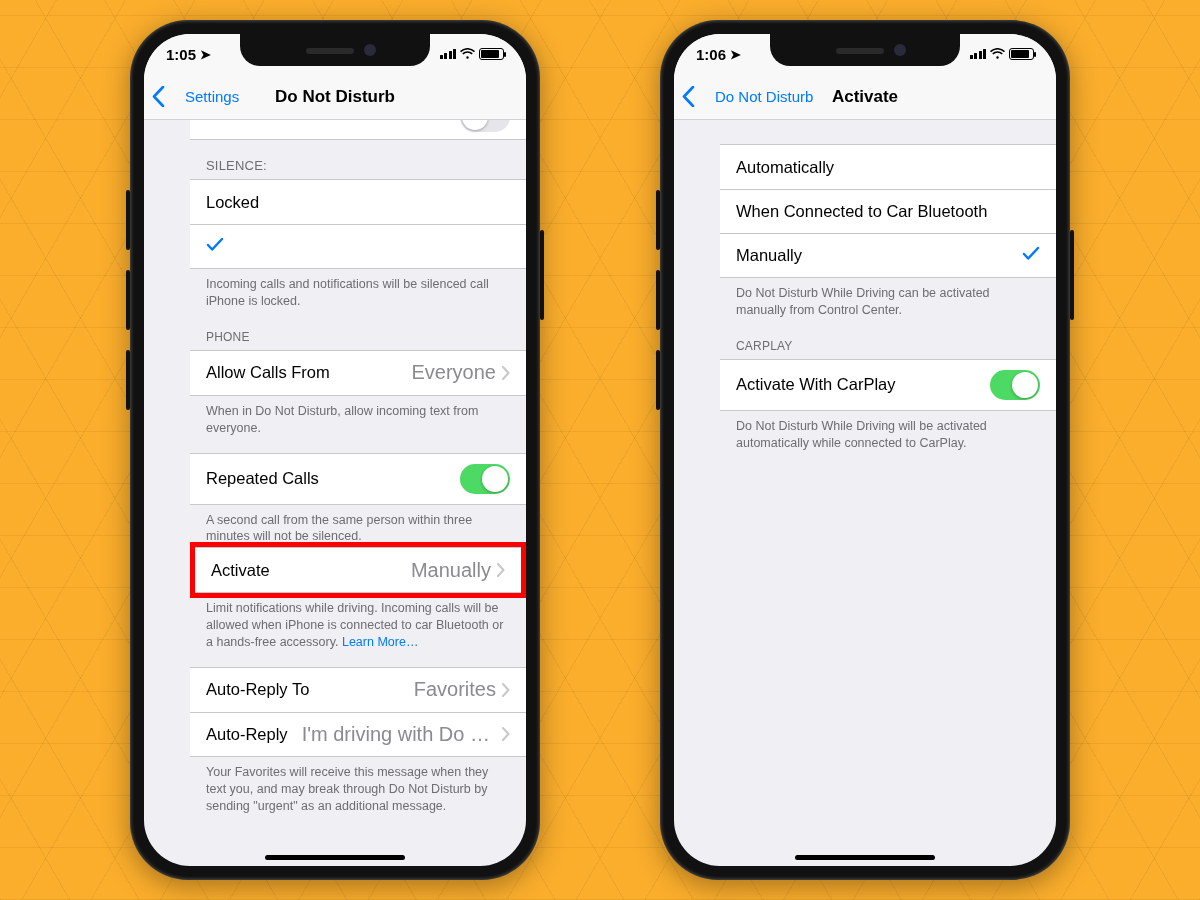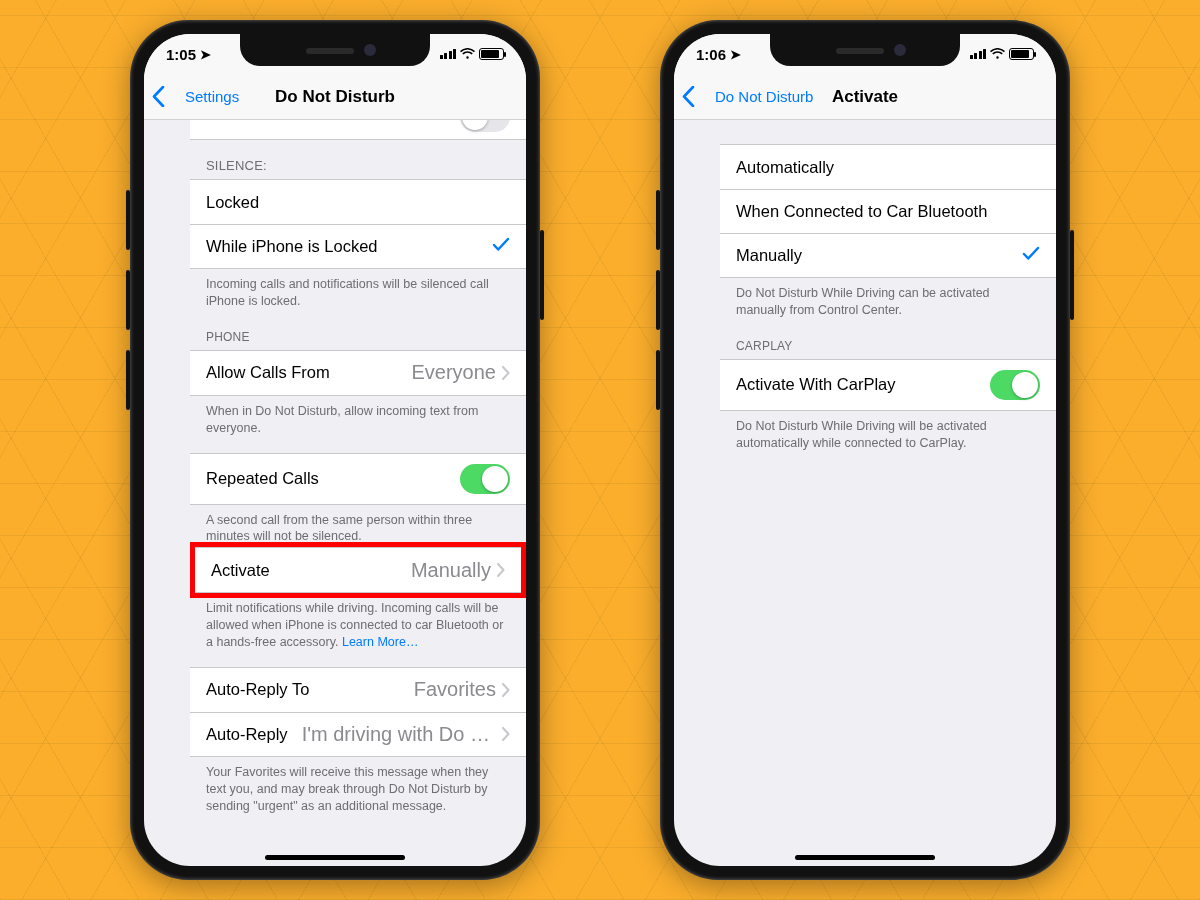--- a/index.html
+++ b/index.html
@@ -175,21 +175,20 @@
               <div class="knob"></div>
             </div>
         </div>
 
         <div class="group-header nocap">SILENCE:</div>
         <div class="list">
           <div class="row">
             <span class="label">Locked</span>
           </div>
           <div class="row">
-            <span class="label">While iPhone is Locked</span>
             <span class="check"><svg viewBox="0 0 18 18">
                   <path d="M2 9l4.2 4.5L16 3" stroke="#007aff" stroke-width="2.4" fill="none" stroke-linecap="round" stroke-linejoin="round"></path>
                 </svg></span>
           </div>
         </div>
         <div class="group-footer">Incoming calls and notifications will be silenced call iPhone is locked.</div>
 
         <div class="group-header">PHONE</div>
         <div class="list">
           <div class="row">

